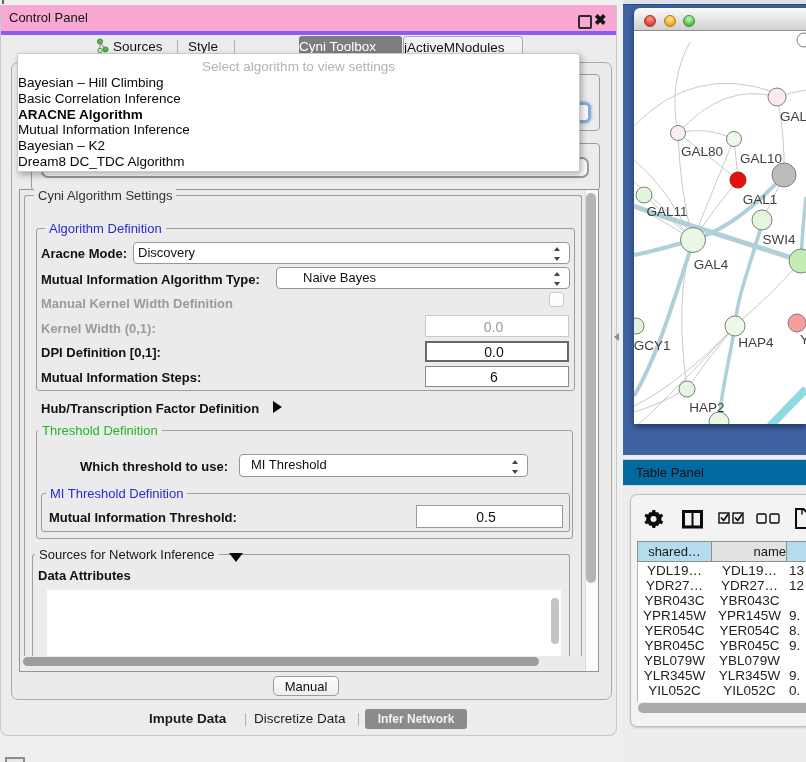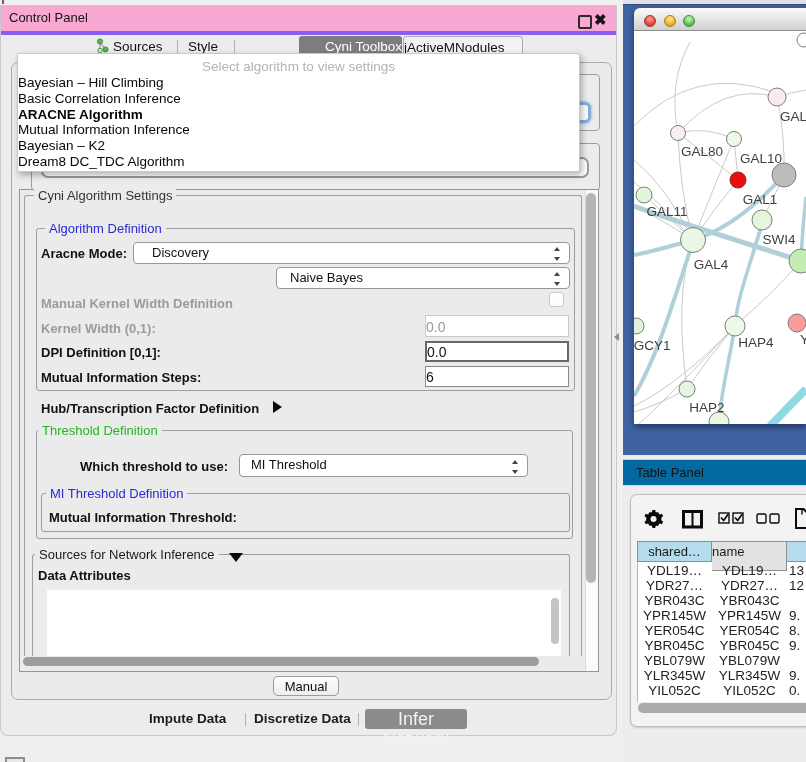--- a/index.html
+++ b/index.html
@@ -3,21 +3,21 @@
 <meta charset="utf-8">
 <style>
 html,body{margin:0;padding:0;width:806px;height:762px;background:#efefef;font-family:"Liberation Sans",sans-serif;overflow:hidden;position:relative}
 .abs{position:absolute}
 .b{font-weight:bold}
 .t13{font-size:13px;color:#111}
 .combo{position:absolute;background:#fff;border:1px solid #979797;border-radius:4px;font-size:13px;color:#111;line-height:20px;box-sizing:border-box}
 .spin{position:absolute;right:8px;top:4px;width:7px;height:14px}
 .spin:before{content:"";position:absolute;top:0;left:0;border-left:3.5px solid transparent;border-right:3.5px solid transparent;border-bottom:4.5px solid #444}
 .spin:after{content:"";position:absolute;bottom:0;left:0;border-left:3.5px solid transparent;border-right:3.5px solid transparent;border-top:4.5px solid #444}
-.fld{position:absolute;background:#fff;font-size:14px;text-align:left;color:#111}
+.fld{position:absolute;background:#fff;font-size:14px;text-align:center;color:#111}
 .grp{position:absolute;border:1px solid #9e9e9e;border-radius:3px;box-sizing:border-box}
 .glab{position:absolute;background:#ebebeb;padding:0 4px;font-size:13px;line-height:13px}
 </style>
 </head>
 <body>
 
 <div class="abs" style="left:2px;top:0;width:2px;height:4px;background:#666"></div>
 
 <div class="abs" id="cpwin" style="left:0;top:5px;width:617px;height:731px;background:#ececec;border:1px solid #c9c9c9;border-top:none;border-radius:0 0 8px 8px;box-sizing:border-box">
 
@@ -34,21 +34,21 @@
       <circle cx="4" cy="3.5" r="2.6" fill="#55b84e" stroke="#2e7d32" stroke-width="0.8"></circle>
       <circle cx="9.5" cy="11.5" r="2.6" fill="#55b84e" stroke="#2e7d32" stroke-width="0.8"></circle>
       <circle cx="4" cy="12.5" r="2.2" fill="#cfe8cd" stroke="#2e7d32" stroke-width="0.8"></circle>
     </svg>
   </div>
   <span class="abs t13" style="left:112px;top:34px;font-size:13.5px">Sources</span>
   <div class="abs" style="left:176px;top:35px;width:1px;height:14px;background:#b2b2b2"></div>
   <span class="abs t13" style="left:187px;top:34px;font-size:13.5px">Style</span>
   <div class="abs" style="left:233px;top:35px;width:1px;height:14px;background:#b2b2b2"></div>
   <span class="abs t13" style="left:244px;top:48px;font-size:13.5px">Select</span>
-  <div class="abs" style="left:298px;top:31px;width:103px;height:22px;background:#7d7d7d;border-radius:3px 3px 0 0;text-align:right">
+  <div class="abs" style="left:298px;top:31px;width:103px;height:22px;background:#7d7d7d;border-radius:3px 3px 0 0;text-align:left">
     <span style="font-size:13.5px;color:#fff;line-height:22px">Cyni Toolbox</span>
   </div>
   <div class="abs" style="left:402px;top:31px;width:120px;height:22px;background:#f2f2f2;border:1px solid #ababab;border-bottom:none;border-radius:4px 4px 0 0;box-sizing:border-box">
     <span style="font-size:13.5px;color:#111;line-height:21px">jActiveMNodules</span>
   </div>
 
   <div class="abs" style="left:10px;top:57px;width:601px;height:638px;border:1px solid #ababab;border-radius:7px;background:#ebebeb;box-sizing:border-box"></div>
 
   <div class="abs" style="left:30px;top:69px;width:569px;height:57px;border:1px solid #9e9e9e;border-radius:4px;background:#ececec;box-sizing:border-box"></div>
   <div class="abs" style="left:200px;top:97px;width:390px;height:21px;background:#fff;border:3px solid #85aede;border-radius:6px;box-sizing:border-box;box-shadow:0 0 3px rgba(100,150,215,0.9)"></div>
@@ -58,61 +58,63 @@
   <div class="abs" style="left:18px;top:184px;width:580px;height:483px;border:1px solid #949494;background:#ebebeb;box-sizing:border-box"></div>
   <div class="abs" style="left:584px;top:185px;width:13px;height:481px;background:#fafafa;border-left:1px solid #dcdcdc;box-sizing:border-box"></div>
   <div class="abs" style="left:585px;top:188px;width:10px;height:390px;background:#b5b5b5;border-radius:5px"></div>
 
   <div class="grp" style="left:23px;top:190px;width:558px;height:476px;border-bottom:none"></div>
   <div class="glab" style="left:33px;top:184px;color:#333">Cyni Algorithm Settings</div>
 
   <div class="grp" style="left:35px;top:223px;width:539px;height:163px"></div>
   <div class="glab" style="left:44px;top:217px;color:#2a2ad4">Algorithm Definition</div>
   <span class="abs b t13" style="left:40px;top:241px">Aracne Mode:</span>
-  <div class="combo" style="left:132px;top:237px;width:437px;height:22px"><span style="margin-left:18px">Discovery</span><span class="spin"></span></div>
-  <div class="combo" style="left:275px;top:262px;width:294px;height:22px"><span style="margin-left:13px">Naive Bayes</span><span class="spin"></span></div>
+  <div class="combo" style="left:132px;top:237px;width:437px;height:22px"><span style="margin-left:4px">Discovery</span><span class="spin"></span></div>
+  <span class="abs b t13" style="left:40px;top:267px">Mutual Information Algorithm Type:</span>
+  <div class="combo" style="left:275px;top:262px;width:294px;height:22px"><span style="margin-left:26px">Naive Bayes</span><span class="spin"></span></div>
   <span class="abs b t13" style="left:40px;top:291px;color:#9b9b9b">Manual Kernel Width Definition</span>
   <div class="abs" style="left:548px;top:287px;width:15px;height:15px;border:1px solid #c9c9c9;border-radius:3px;background:#fdfdfd;box-sizing:border-box"></div>
   <span class="abs b t13" style="left:40px;top:316px;color:#9b9b9b">Kernel Width (0,1):</span>
   <div class="fld" style="left:424px;top:310px;width:144px;height:22px;border:1px solid #c9c9c9;color:#9b9b9b;line-height:22px;box-sizing:border-box"><span style="margin-right:7px">0.0</span></div>
   <span class="abs b t13" style="left:40px;top:340px">DPI Definition [0,1]:</span>
   <div class="fld" style="left:424px;top:336px;width:144px;height:21px;border:2px solid #676767;line-height:18px;box-sizing:border-box"><span style="margin-right:6px">0.0</span></div>
   <span class="abs b t13" style="left:40px;top:365px">Mutual Information Steps:</span>
   <div class="fld" style="left:424px;top:361px;width:144px;height:21px;border:1px solid #8a8a8a;line-height:20px;box-sizing:border-box"><span style="margin-right:6px">6</span></div>
   <span class="abs b t13" style="left:40px;top:396px">Hub/Transcription Factor Definition</span>
   <div class="abs" style="left:272px;top:396px;width:0;height:0;border-top:6px solid transparent;border-bottom:6px solid transparent;border-left:9px solid #0a0a0a"></div>
 
   <div class="grp" style="left:35px;top:425px;width:537px;height:109px"></div>
   <div class="glab" style="left:37px;top:419px;color:#22b822">Threshold Definition</div>
   <span class="abs b t13" style="left:79px;top:454px">Which threshold to use:</span>
   <div class="combo" style="left:238px;top:449px;width:289px;height:23px"><span style="margin-left:11px">MI Threshold</span><span class="spin" style="top:5px"></span></div>
   <div class="grp" style="left:40px;top:488px;width:529px;height:39px"></div>
   <div class="glab" style="left:45px;top:482px;color:#2a2ad4">MI Threshold Definition</div>
   <span class="abs b t13" style="left:48px;top:505px">Mutual Information Threshold:</span>
+  <div class="fld" style="left:415px;top:500px;width:147px;height:23px;border:1px solid #999;line-height:22px;box-sizing:border-box"><span style="margin-right:7px">0.5</span></div>
 
   <div class="grp" style="left:31px;top:549px;width:538px;height:117px;border-bottom:none;border-radius:3px 3px 0 0"></div>
   <div class="glab" style="left:34px;top:543px;color:#1a1a1a">Sources for Network Inference</div>
   <div class="abs" style="left:228px;top:548px;width:0;height:0;border-left:7px solid transparent;border-right:7px solid transparent;border-top:9px solid #0a0a0a"></div>
   <span class="abs b t13" style="left:37px;top:563px">Data Attributes</span>
   <div class="abs" style="left:46px;top:585px;width:514px;height:66px;background:#fff"></div>
   <div class="abs" style="left:550px;top:593px;width:8px;height:46px;background:#c4c4c4;border-radius:4px"></div>
 
   <div class="abs" style="left:19px;top:651px;width:565px;height:15px;background:#ebebeb"></div>
   <div class="abs" style="left:22px;top:652px;width:516px;height:9px;background:#9d9d9d;border-radius:5px"></div>
 
   <div class="abs" style="left:272px;top:671px;width:66px;height:20px;background:linear-gradient(#ffffff,#ededed);border:1px solid #9b9b9b;border-radius:5px;text-align:center;box-sizing:border-box">
     <span style="font-size:13px;color:#111;line-height:18px">Manual</span>
   </div>
 
   <span class="abs" style="left:148px;top:706px;font-size:13.5px;font-weight:600;color:#1c1c1c">Impute Data</span>
   <div class="abs" style="left:244px;top:708px;width:1px;height:13px;background:#b2b2b2"></div>
-  <span class="abs" style="left:253px;top:706px;font-size:13.5px;font-weight:700;color:#1c1c1c">Discretize Data</span>
+  <span class="abs" style="left:253px;top:706px;font-size:13.5px;font-weight:400;color:#1c1c1c">Discretize Data</span>
   <div class="abs" style="left:357px;top:708px;width:1px;height:13px;background:#b2b2b2"></div>
   <div class="abs" style="left:364px;top:704px;width:102px;height:20px;background:#8b8b8b;border-radius:3px;text-align:center">
-    <span style="font-size:18px;font-weight:400;color:#f2f2f2;line-height:20px">Infer Network</span>
+    <span style="font-size:12px;font-weight:700;color:#f2f2f2;line-height:20px">Infer Network</span>
   </div>
 </div>
 
 <div class="abs" style="left:17px;top:53px;width:563px;height:119px;background:#fff;border:1px solid #c9c9c9;border-radius:2px;box-shadow:2px 3px 6px rgba(0,0,0,0.3);box-sizing:border-box;z-index:30">
   <div style="position:absolute;left:0;top:5px;width:100%;text-align:center;font-size:13.5px;color:#b3b3b3">Select algorithm to view settings</div>
   <div style="position:absolute;left:0px;top:21px;font-size:13.5px;color:#060606;line-height:15.8px">
     Bayesian – Hill Climbing<br>
     Basic Correlation Inference<br>
     <span class="b">ARACNE Algorithm</span><br>
     Mutual Information Inference<br>
@@ -221,21 +223,21 @@
       <path d="M104,14.5 l2.7,3 4.4,-6.2" stroke-width="1.7"></path>
       <rect x="126" y="11" width="9" height="9" rx="1.5"></rect>
         <rect x="139" y="11" width="9" height="9" rx="1.5"></rect>
     </g>
     <path d="M165,6 h7.5 l4.5,4.5 v14.5 h-12 z" fill="none" stroke="#0a0a0a" stroke-width="2"></path>
     <line x1="171" y1="6.5" x2="171" y2="11.5" stroke="#0a0a0a" stroke-width="1.4"></line>
   </svg>
 
   <div class="abs" style="left:6px;top:46px;width:170px;height:161px;background:#fff;border-left:1px solid #b5b5b5"></div>
   <div class="abs" style="left:6px;top:46px;width:75px;height:21px;background:#b5dcec;border:1px solid #8f8f8f;box-sizing:border-box;text-align:center"><span style="font-size:13px;color:#1a1a1a;line-height:20px">shared…</span></div>
-  <div class="abs" style="left:81px;top:46px;width:75px;height:30px;background:#e2e2e2;border:1px solid #8f8f8f;border-left:none;box-sizing:border-box;text-align:left"><span style="font-size:13px;color:#1a1a1a;line-height:20px">name</span></div>
+  <div class="abs" style="left:81px;top:46px;width:75px;height:21px;background:#e2e2e2;border:1px solid #8f8f8f;border-left:none;box-sizing:border-box;text-align:right"><span style="font-size:13px;color:#1a1a1a;line-height:20px">name</span></div>
   <div class="abs" style="left:156px;top:46px;width:20px;height:21px;background:#b5dcec;border:1px solid #8f8f8f;border-left:none;border-right:none;box-sizing:border-box"></div>
   <div class="abs" style="left:6px;top:68px;width:170px;height:133px;overflow:hidden;font-size:13.5px;color:#222;line-height:15px">
     <div style="position:absolute;left:0;width:75px;text-align:center">YDL19…<br>YDR27…<br>YBR043C<br>YPR145W<br>YER054C<br>YBR045C<br>YBL079W<br>YLR345W<br>YIL052C</div>
     <div style="position:absolute;left:75px;width:75px;text-align:center">YDL19…<br>YDR27…<br>YBR043C<br>YPR145W<br>YER054C<br>YBR045C<br>YBL079W<br>YLR345W<br>YIL052C</div>
     <div style="position:absolute;left:152px;width:24px">13<br>12<br>&nbsp;<br>9.<br>8.<br>9.<br>&nbsp;<br>9.<br>0.</div>
   </div>
   <div class="abs" style="left:6px;top:207px;width:170px;height:12px;background:#efefef"></div>
   <div class="abs" style="left:7px;top:208px;width:172px;height:10px;background:#ababab;border-radius:5px"></div>
 </div>
 <div class="abs" style="left:614px;top:333px;width:0;height:0;border-top:4px solid transparent;border-bottom:4px solid transparent;border-right:5px solid #8a8a8a"></div>

